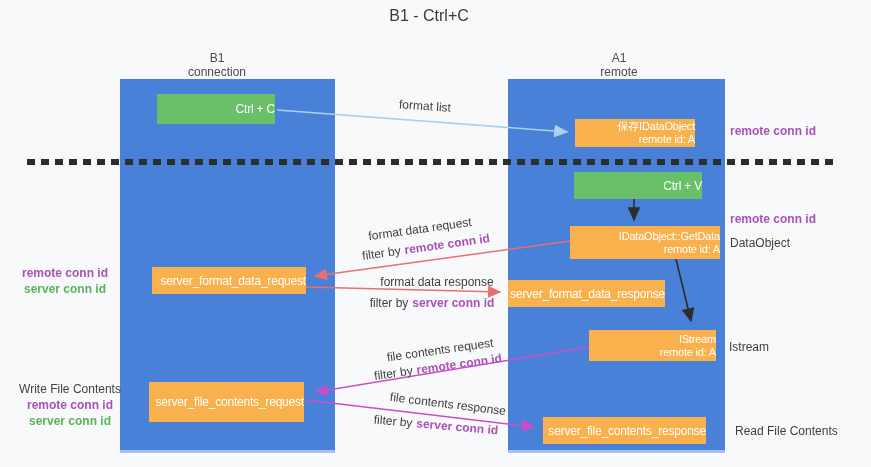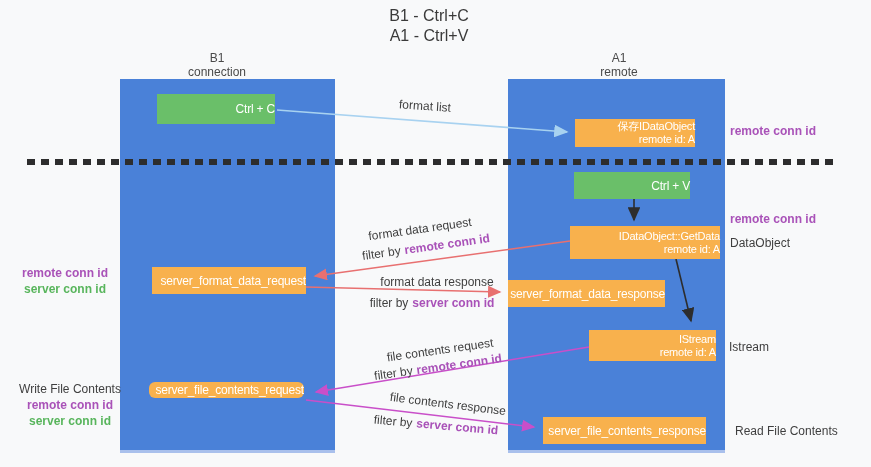--- a/index.html
+++ b/index.html
@@ -37,21 +37,20 @@
   .mkRed{fill:var(--arrow-red,#e87070);}
   .mkMag{fill:var(--arrow-magenta,#c94fc9);}
 </style>
 </head>
 <body>
 
 <div class="stage">
 
   <div class="abs title">
     <div>B1 - Ctrl+C</div>
-    <div>A1 - Ctrl+V</div>
   </div>
 
   <div class="abs colhead" style="left:147px;top:51px;width:140px;">
     <div>B1</div>
     <div>connection</div>
   </div>
   <div class="abs colhead" style="left:549px;top:51px;width:140px;">
     <div>A1</div>
     <div>remote</div>
   </div>
@@ -85,38 +84,38 @@
     <line class="sMag" x1="306" y1="400" x2="534" y2="427" marker-end="url(#mMag)"></line>
   </svg>
 
   <div class="abs node green n12" style="left:157px;top:94px;width:118px;height:30px;">
     <span>Ctrl + C</span>
   </div>
   <div class="abs node orange n11" style="left:575px;top:119px;width:120px;height:28px;">
     <span>保存IDataObject</span>
     <span>remote id: A</span>
   </div>
-  <div class="abs node green n12" style="left:574px;top:172px;width:116px;height:27px;">
+  <div class="abs node green n12" style="left:574px;top:172px;width:128px;height:27px;">
     <span>Ctrl + V</span>
   </div>
   <div class="abs node orange n11" style="left:570px;top:226px;width:150px;height:33px;">
     <span>IDataObject::GetData</span>
     <span>remote id: A</span>
   </div>
   <div class="abs node orange n12" style="left:152px;top:267px;width:154px;height:27px;">
     <span>server_format_data_request</span>
   </div>
   <div class="abs node orange n12" style="left:508px;top:280px;width:157px;height:27px;">
     <span>server_format_data_response</span>
   </div>
   <div class="abs node orange n11" style="left:589px;top:330px;width:127px;height:31px;">
     <span>IStream</span>
     <span>remote id: A</span>
   </div>
-  <div class="abs node orange n12" style="left:149px;top:382px;width:155px;height:16px;border-radius:6px;">
+  <div class="abs node orange n12" style="left:149px;top:382px;width:155px;height:40px;">
     <span>server_file_contents_request</span>
   </div>
   <div class="abs node orange n12" style="left:543px;top:417px;width:163px;height:27px;">
     <span>server_file_contents_response</span>
   </div>
 
   <div class="abs flabel r4" style="left:425px;top:106px;">format list</div>
 
   <div class="abs flabel rn8" style="left:420px;top:229px;">format data request</div>
   <div class="abs flabel rn8" style="left:426px;top:247px;">

